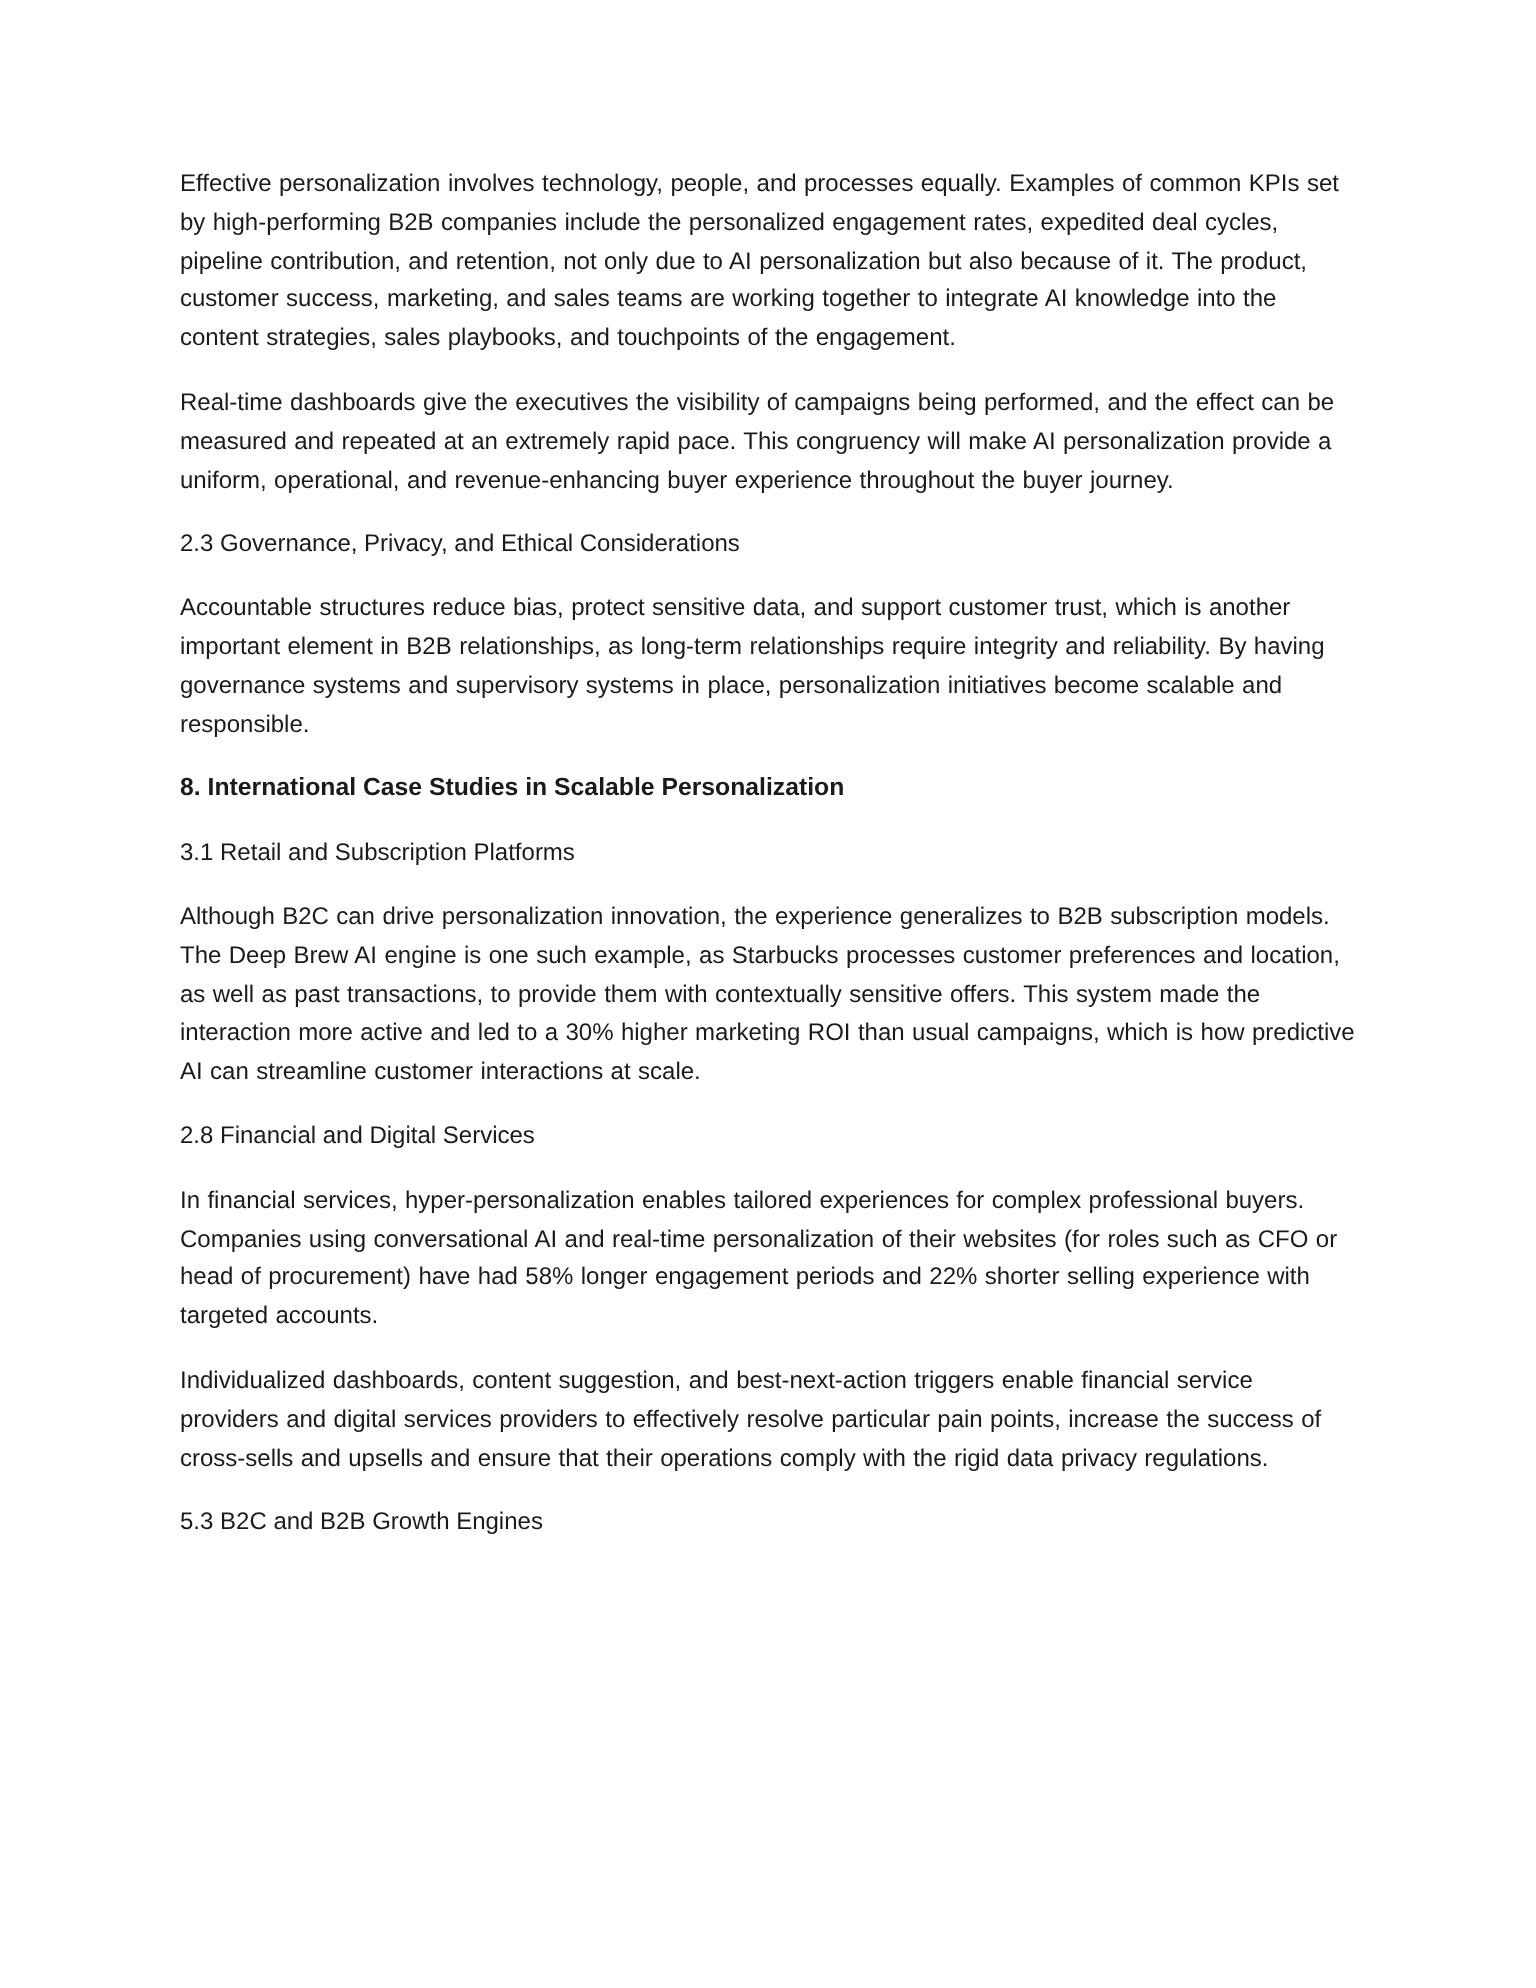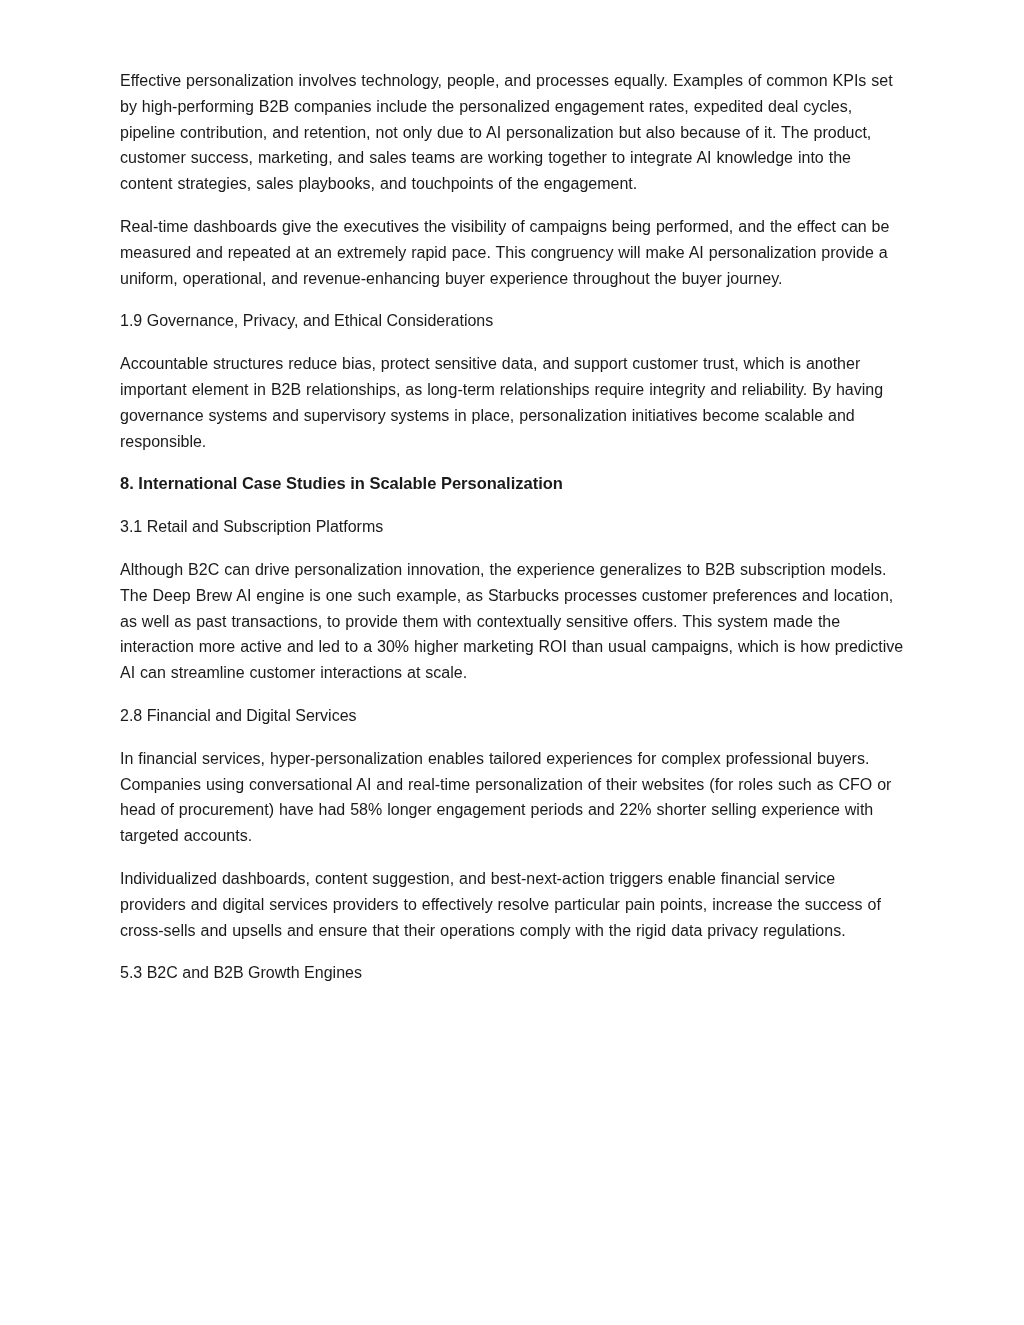--- a/index.html
+++ b/index.html
@@ -12,21 +12,21 @@
     height: 1325px;
     overflow: hidden;
     font-family: "Liberation Sans", "DejaVu Sans", sans-serif;
     color: #1a1a1a;
     -webkit-font-smoothing: antialiased;
   }
   .page {
     box-sizing: border-box;
     width: 1024px;
     height: 1325px;
-    padding: 68px 119px 0 120px;
+    padding: 110px 119px 0 120px;
     background: #ffffff;
   }
   .para {
     font-size: 16px;
     line-height: 25.8px;
     font-weight: 400;
     margin: 0 0 17px 0;
     word-spacing: 0.5px;
   }
   .heading-sub {
@@ -41,21 +41,21 @@
     font-weight: 700;
     margin: 0 0 17px 0;
   }
 </style>
 </head>
 <body>
 
 <div class="page">
   <p class="para">Effective personalization involves technology, people, and processes equally. Examples of common KPIs set by high-performing B2B companies include the personalized engagement rates, expedited deal cycles, pipeline contribution, and retention, not only due to AI personalization but also because of it. The product, customer success, marketing, and sales teams are working together to integrate AI knowledge into the content strategies, sales playbooks, and touchpoints of the engagement.</p>
   <p class="para">Real-time dashboards give the executives the visibility of campaigns being performed, and the effect can be measured and repeated at an extremely rapid pace. This congruency will make AI personalization provide a uniform, operational, and revenue-enhancing buyer experience throughout the buyer journey.</p>
-  <h3 class="heading-sub">1.9 Governance, Privacy, and Ethical Considerations</h3>
+  <h3 class="heading-sub">2.3 Governance, Privacy, and Ethical Considerations</h3>
   <p class="para">Accountable structures reduce bias, protect sensitive data, and support customer trust, which is another important element in B2B relationships, as long-term relationships require integrity and reliability. By having governance systems and supervisory systems in place, personalization initiatives become scalable and responsible.</p>
   <h2 class="heading-section">8. International Case Studies in Scalable Personalization</h2>
   <h3 class="heading-sub">3.1 Retail and Subscription Platforms</h3>
   <p class="para">Although B2C can drive personalization innovation, the experience generalizes to B2B subscription models. The Deep Brew AI engine is one such example, as Starbucks processes customer preferences and location, as well as past transactions, to provide them with contextually sensitive offers. This system made the interaction more active and led to a 30% higher marketing ROI than usual campaigns, which is how predictive AI can streamline customer interactions at scale.</p>
   <h3 class="heading-sub">2.8 Financial and Digital Services</h3>
   <p class="para">In financial services, hyper-personalization enables tailored experiences for complex professional buyers. Companies using conversational AI and real-time personalization of their websites (for roles such as CFO or head of procurement) have had 58%  longer engagement periods and 22%  shorter selling experience with targeted accounts.</p>
   <p class="para">Individualized dashboards, content suggestion, and best-next-action triggers enable financial service providers and digital services providers to effectively resolve particular pain points, increase the success of cross-sells and upsells and ensure that their operations comply with the rigid data privacy regulations.</p>
   <h3 class="heading-sub">5.3 B2C and B2B Growth Engines</h3>
 </div>
 

